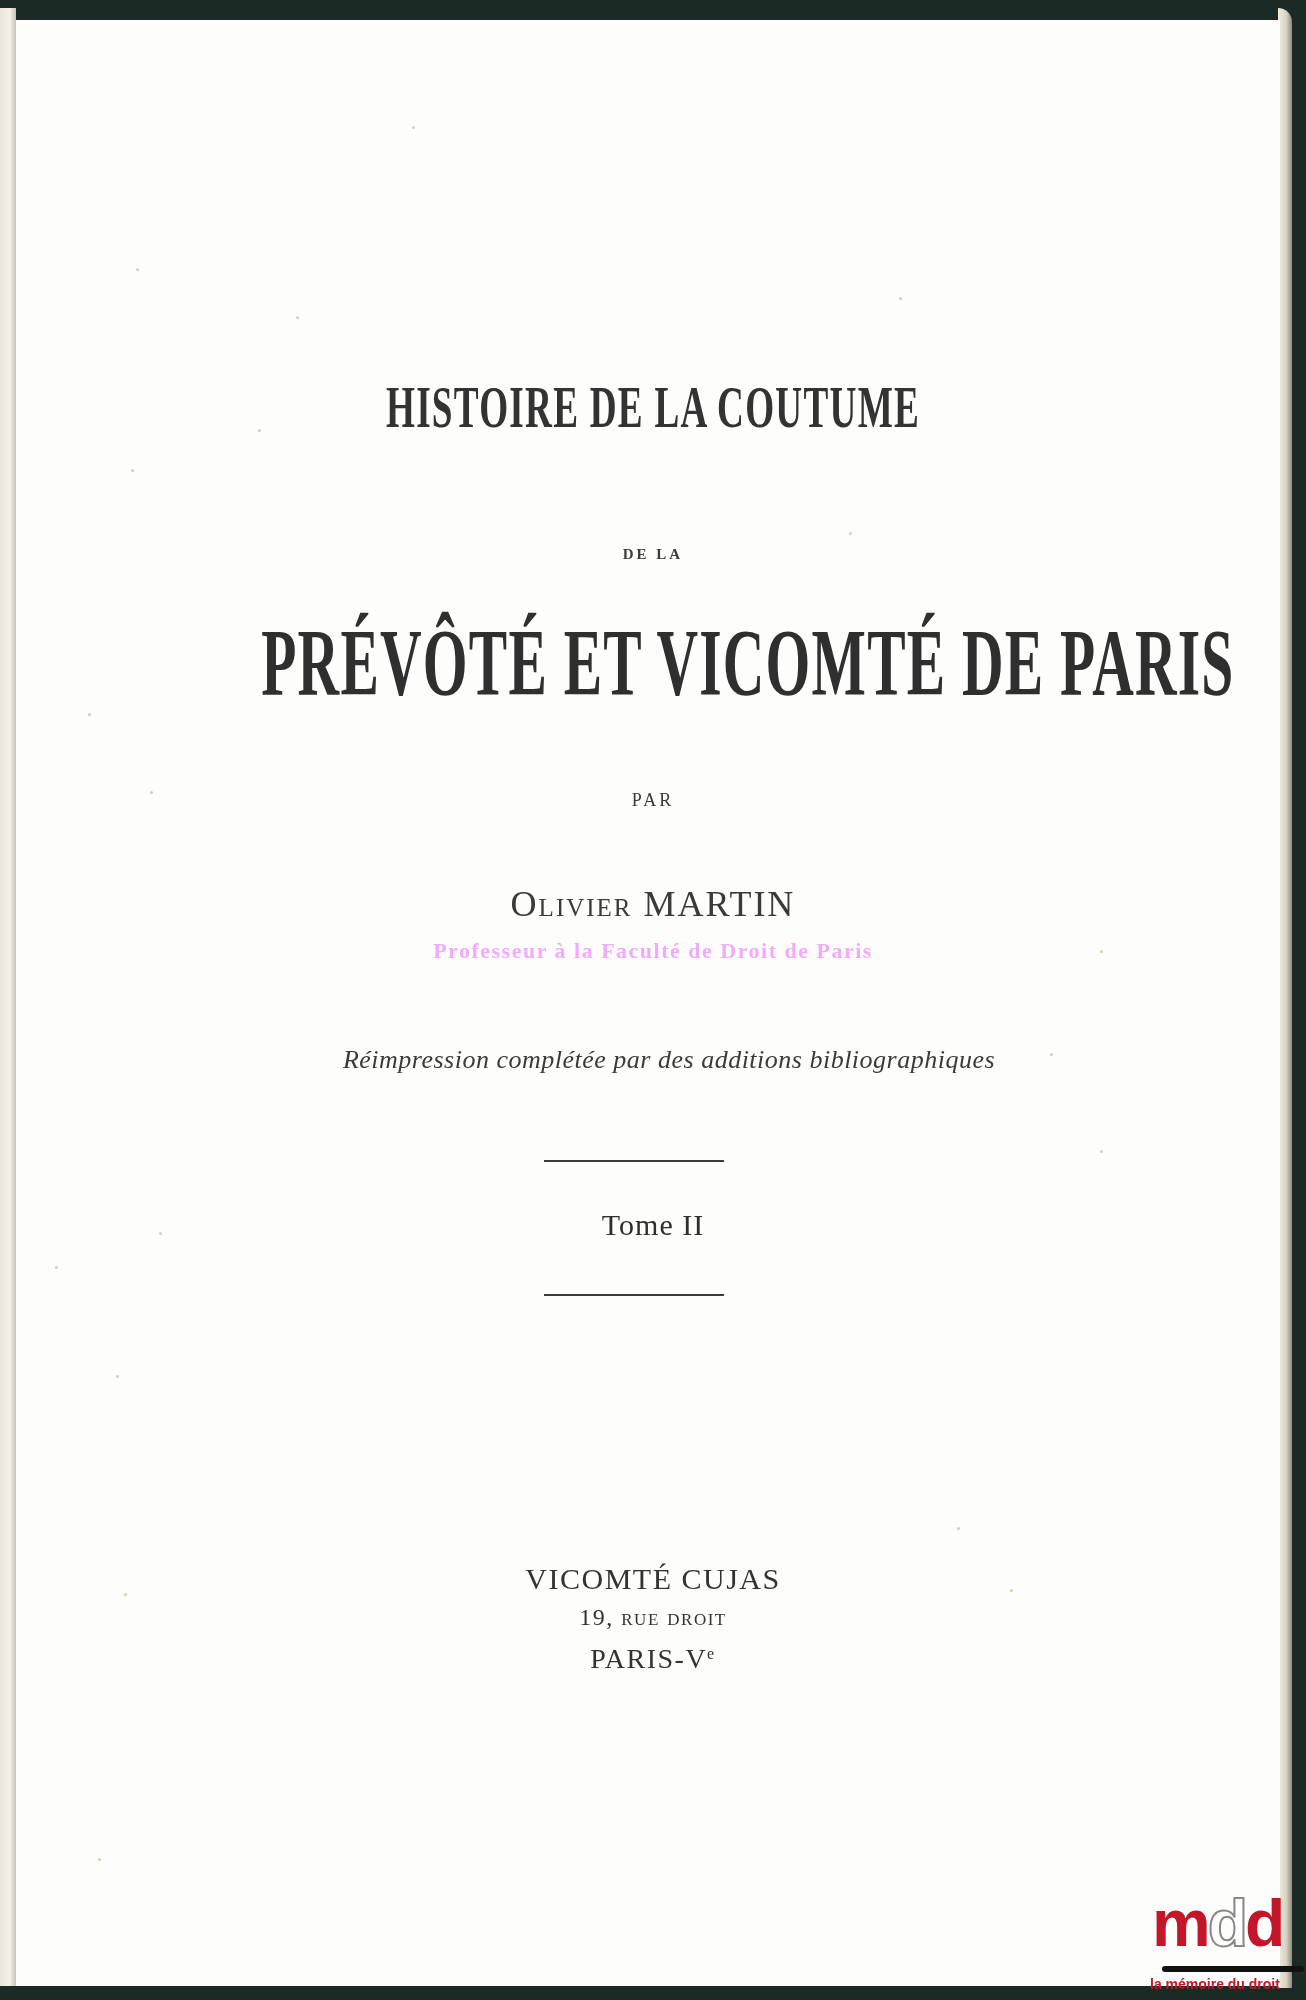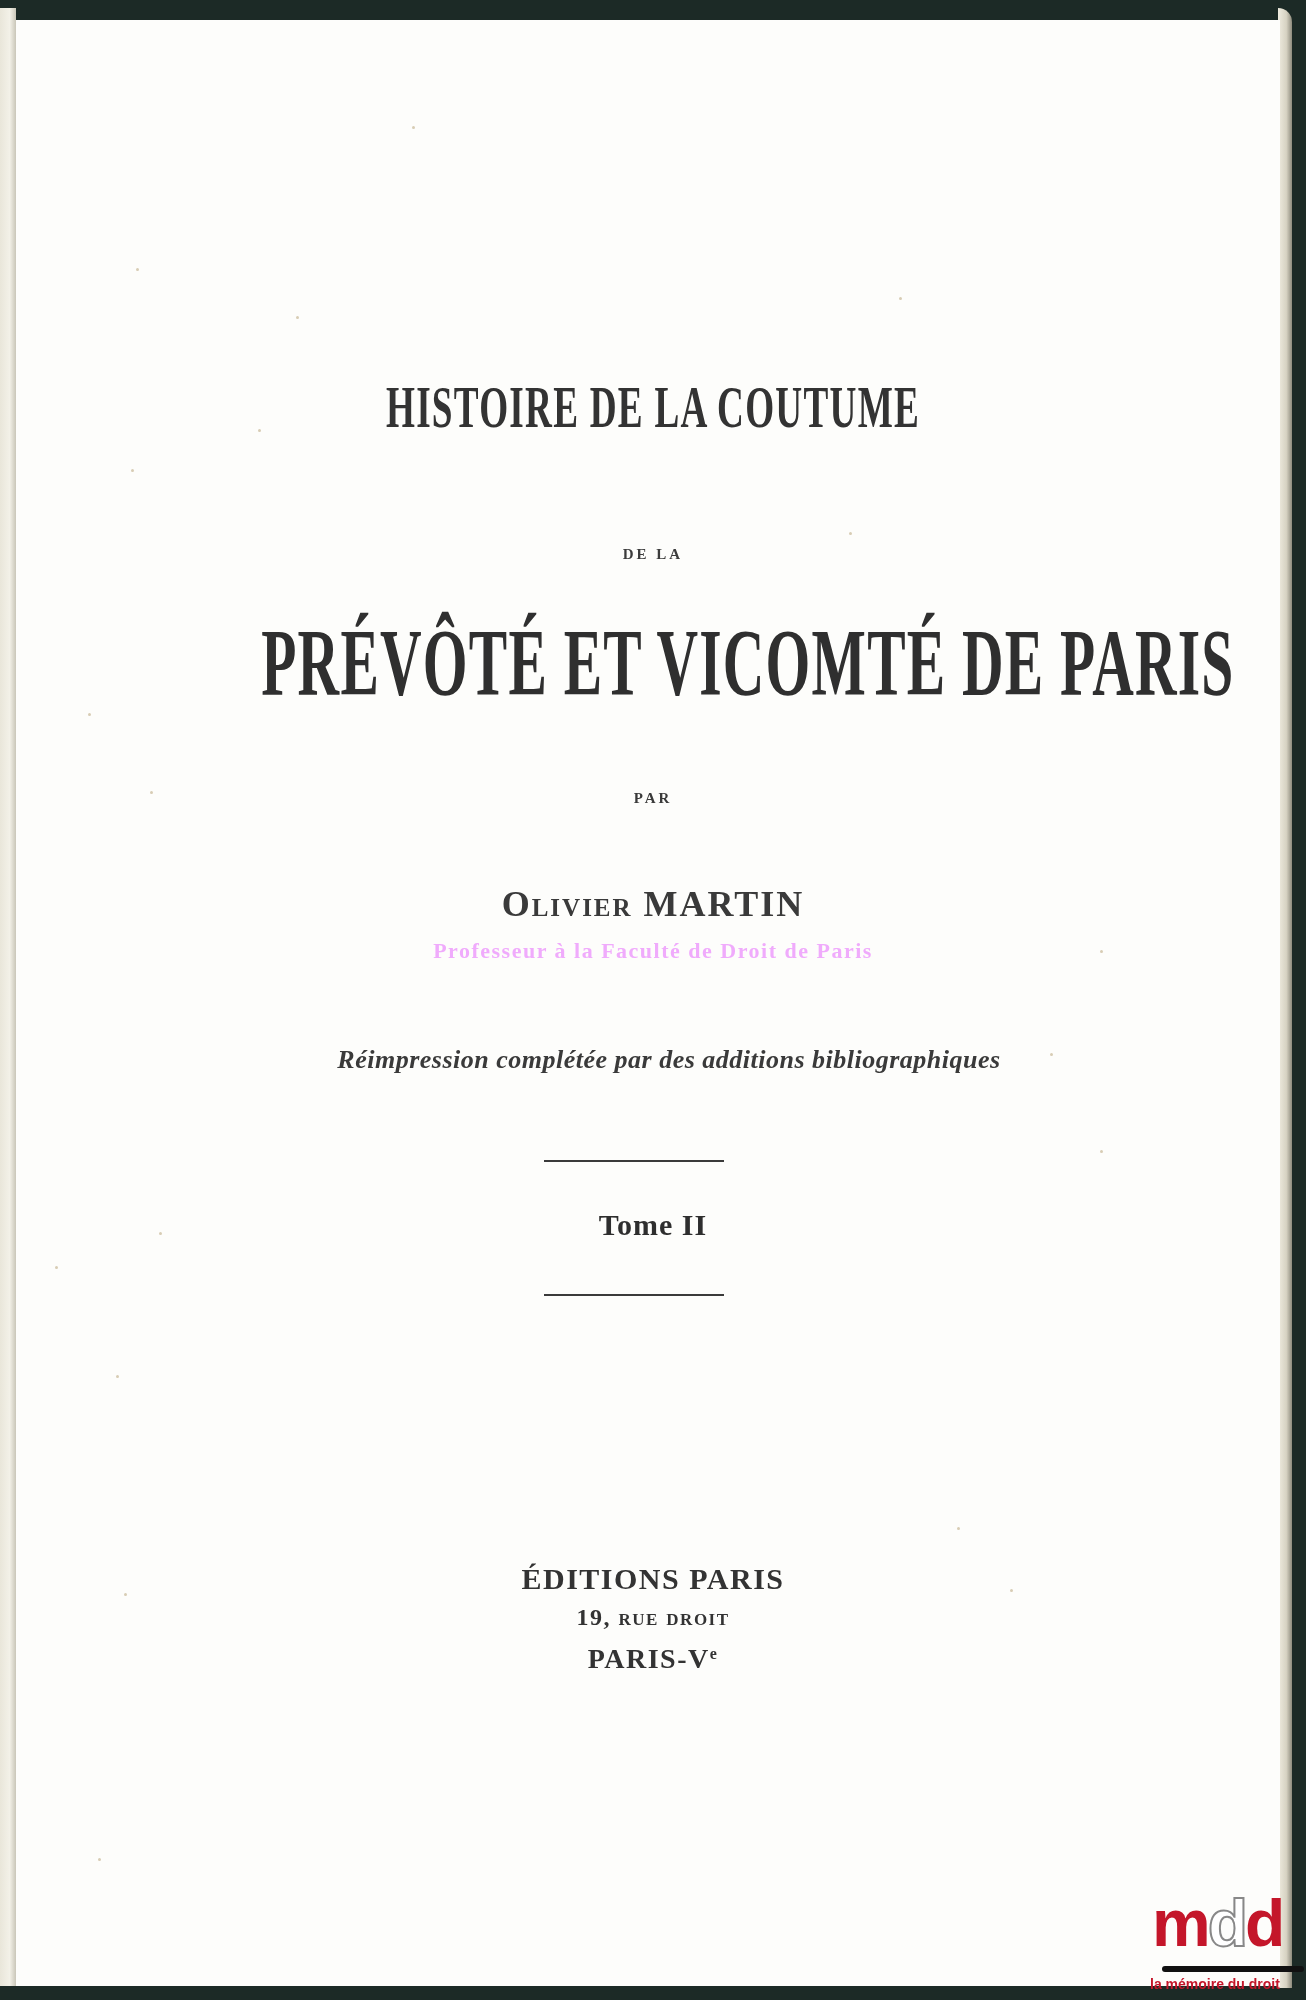--- a/index.html
+++ b/index.html
@@ -39,21 +39,20 @@
       width: 1036px;
       height: 2000px;
     }
     .line {
       position: absolute;
       left: 0;
       width: 1306px;
       text-align: center;
       color: #2e2e2e;
       white-space: nowrap;
-      font-weight: bold;
     }
     .title-main {
       top: 372px;
       font-family: "Liberation Sans Narrow", "Liberation Serif", serif;
       font-size: 60px;
       font-weight: bold;
       letter-spacing: 2px;
       transform: scaleX(0.62);
       transform-origin: center;
       color: #333;
@@ -73,22 +72,22 @@
       font-size: 96px;
       font-weight: bold;
       letter-spacing: 2px;
       transform: scaleX(0.6);
       transform-origin: center;
       color: #2f2f2f;
       line-height: 110px;
     }
     .par {
       top: 790px;
-      font-size: 15px;
-      font-weight: bold;
+      font-size: 18px;
+      font-weight: normal;
       letter-spacing: 3px;
       color: #3a3a3a;
     }
     .author {
       top: 882px;
       font-size: 36px;
       letter-spacing: 2px;
       color: #3a3a3a;
       font-variant: small-caps;
       line-height: 44px;
@@ -206,21 +205,21 @@
   <div class="line title-big">PRÉVÔTÉ ET VICOMTÉ DE PARIS</div>
   <div class="line par">PAR</div>
   <div class="line author">Olivier MARTIN</div>
   <div class="line author-role">Professeur à la Faculté de Droit de Paris</div>
   <div class="line reprint-note">Réimpression complétée par des additions bibliographiques</div>
 
   <div class="rule rule-top"></div>
   <div class="line tome">Tome II</div>
   <div class="rule rule-bottom"></div>
 
-  <div class="line publisher">ÉDITIONS PARIS</div>
+  <div class="line publisher">VICOMTÉ CUJAS</div>
   <div class="line address">19, rue droit</div>
   <div class="line city"><span>PARIS-V</span><sup>e</sup></div>
 
   <div class="speck" style="left:412px;top:126px;"></div>
   <div class="speck" style="left:136px;top:268px;"></div>
   <div class="speck" style="left:296px;top:316px;"></div>
   <div class="speck" style="left:899px;top:297px;"></div>
   <div class="speck" style="left:258px;top:429px;"></div>
   <div class="speck" style="left:131px;top:469px;"></div>
   <div class="speck" style="left:849px;top:532px;"></div>

